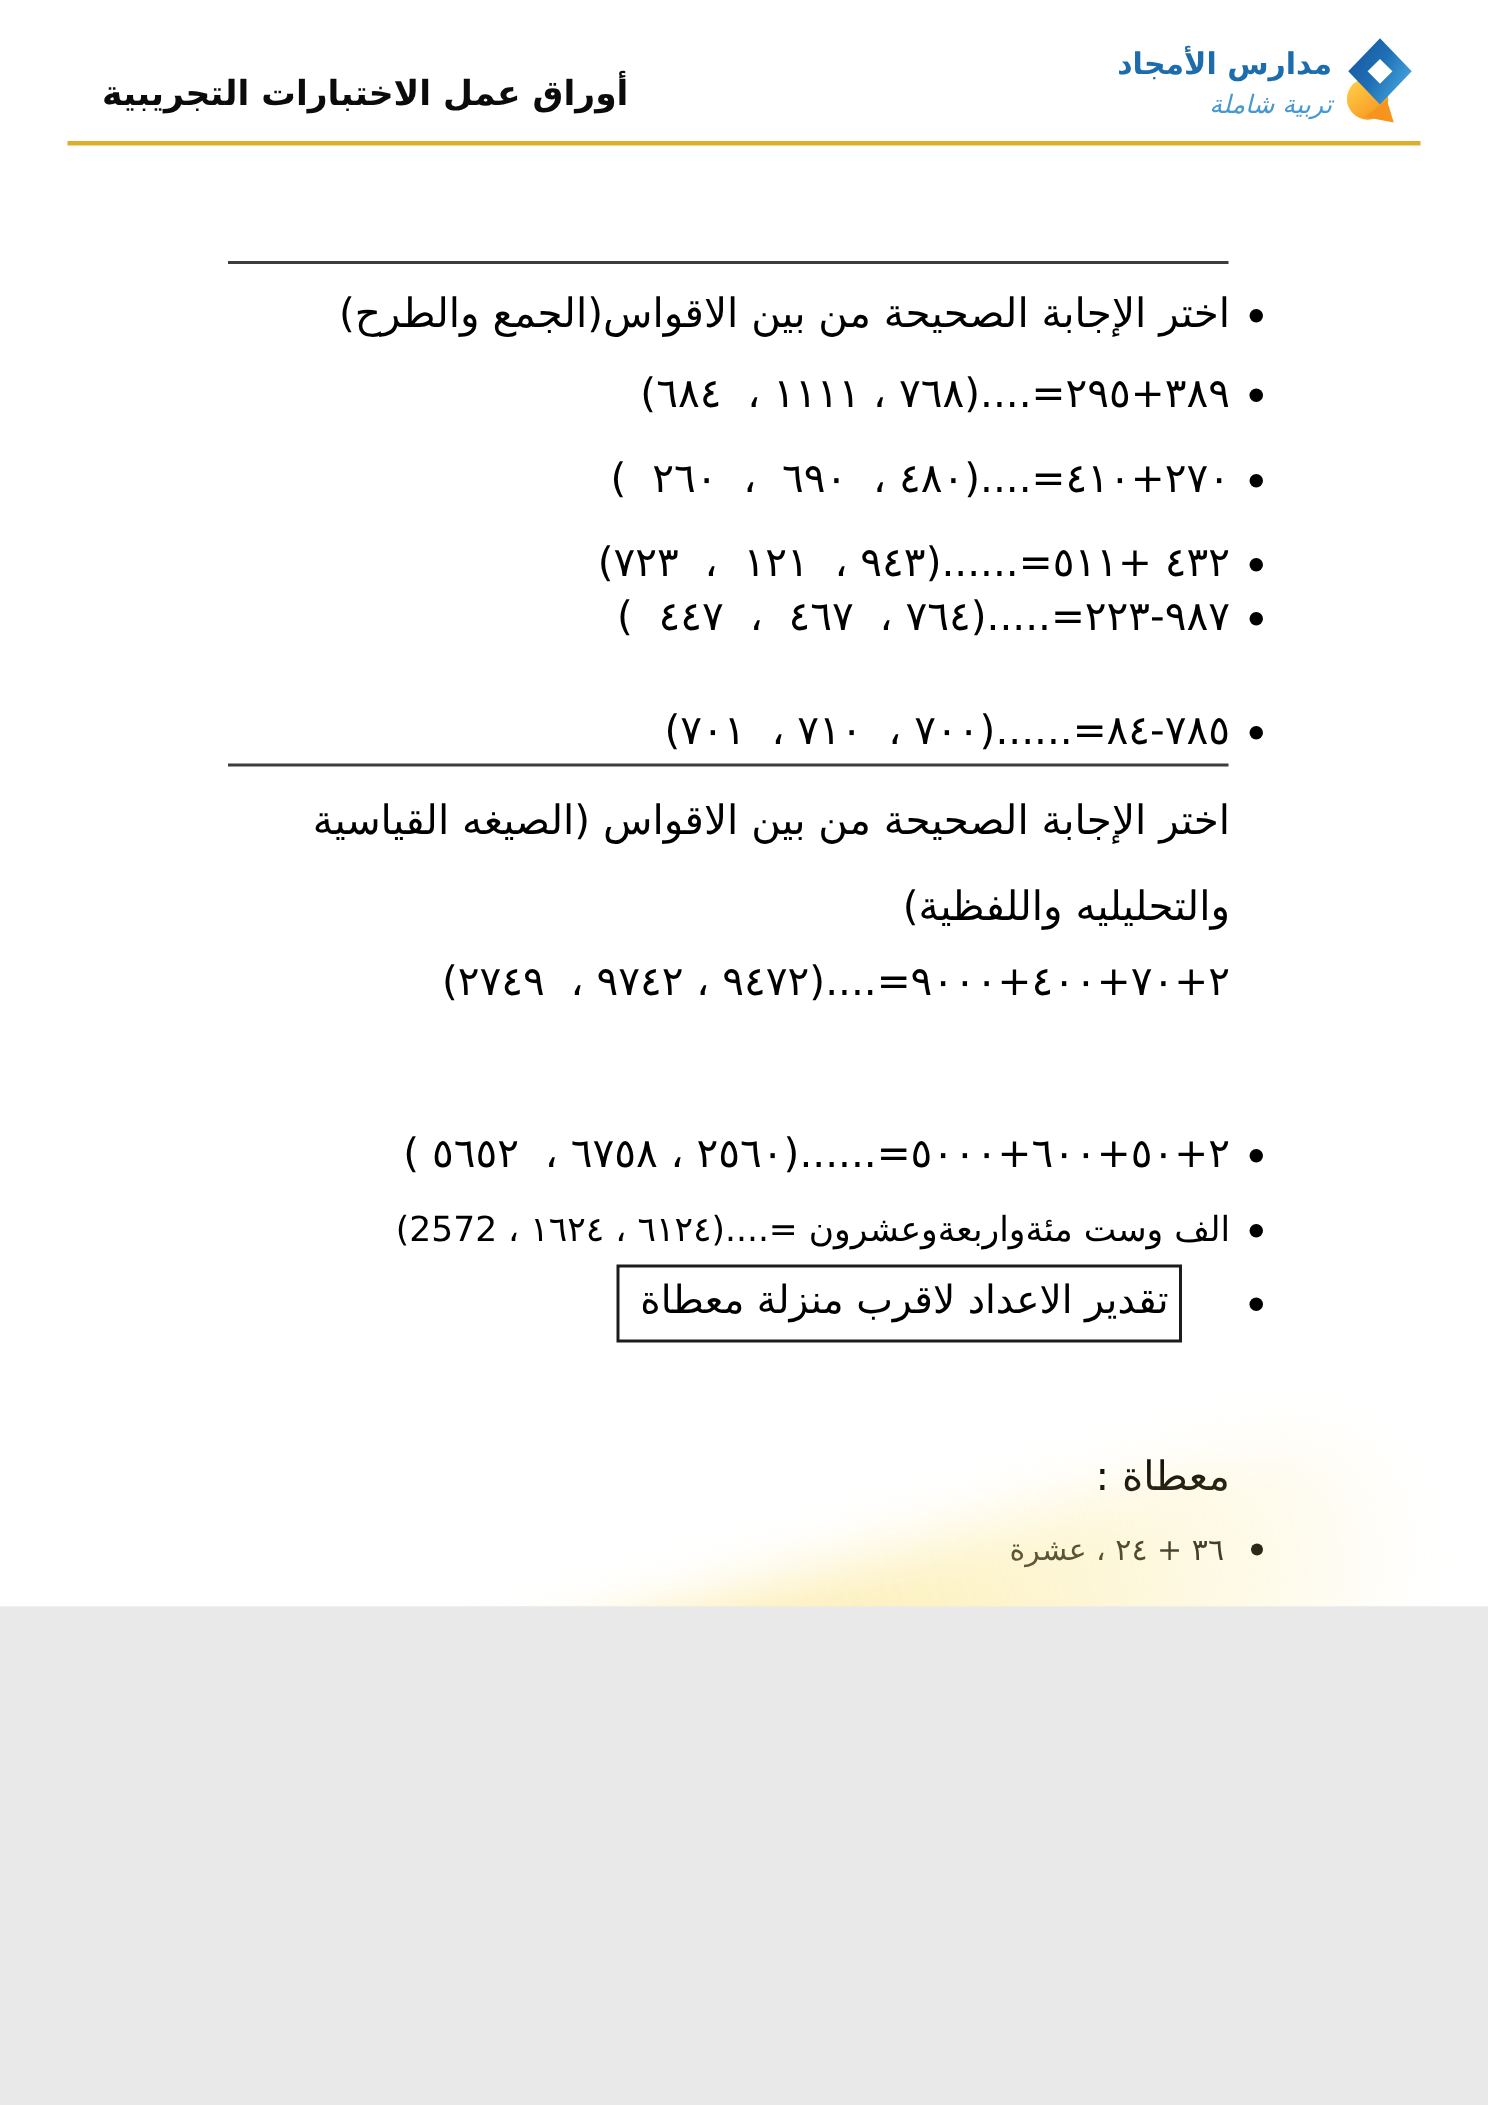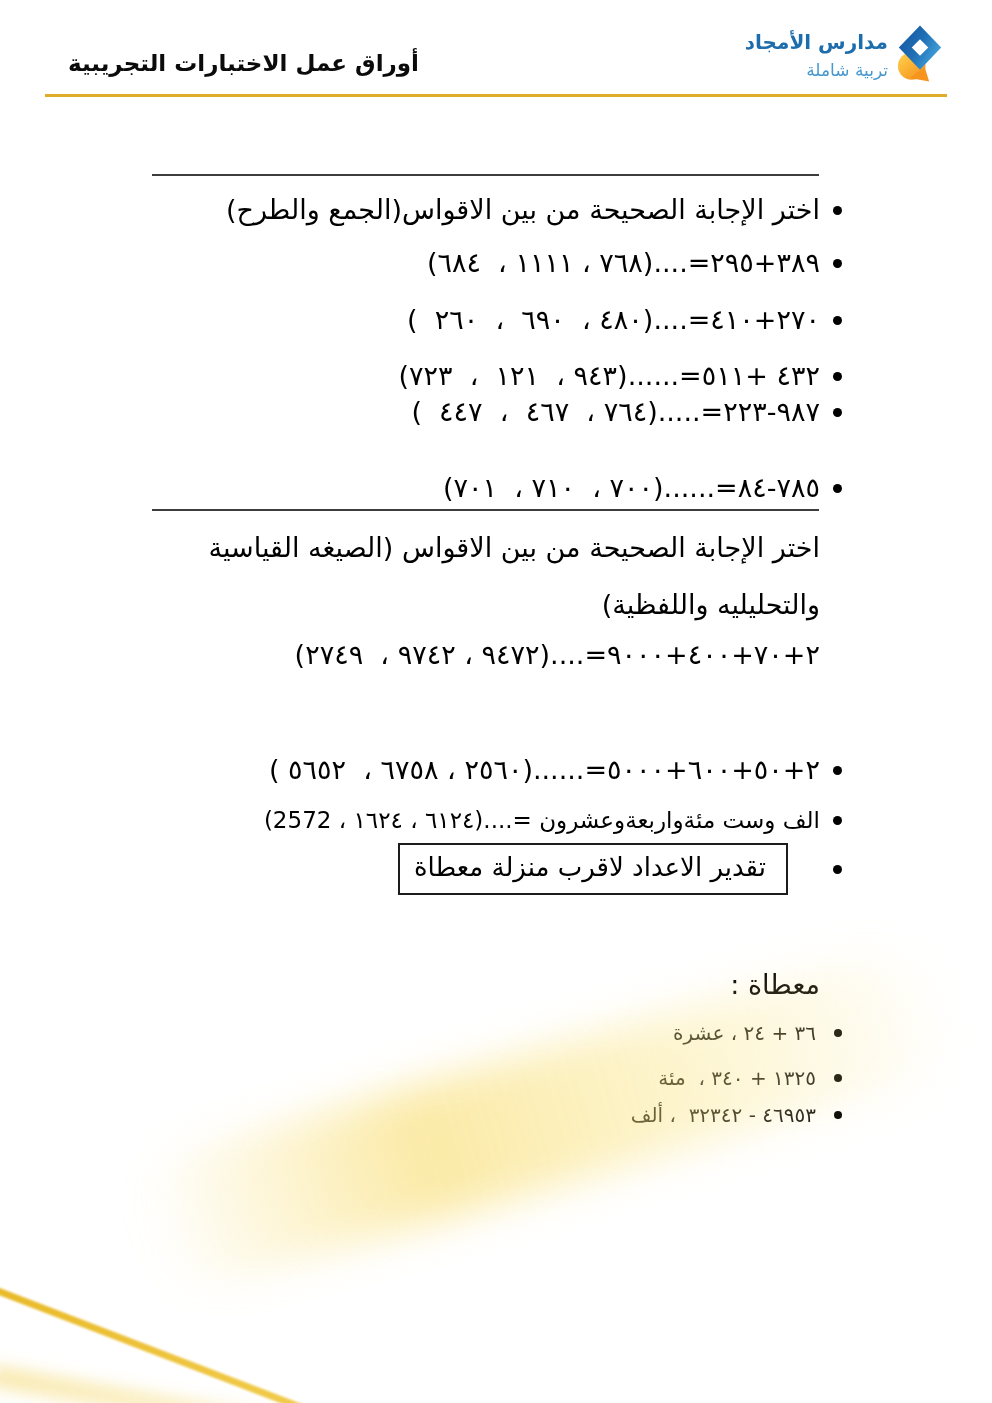--- a/index.html
+++ b/index.html
@@ -1,31 +1,31 @@
 <!DOCTYPE html>
 <html lang="ar"><head>
 <meta charset="utf-8">
 <style>
   html,body{margin:0;padding:0;background:#e9e9e9;}
   .page{
-    position:relative;width:992px;height:1403px;margin:0 auto;
+    position:relative;width:992px;height:1071px;margin:0 auto;
     background:#ffffff;overflow:hidden;
     font-family:"DejaVu Sans","Liberation Sans",sans-serif;
     color:#000;
   }
   
   .header-title{
     position:absolute;left:68px;top:50px;
     font-size:23px;font-weight:bold;color:#0b0b0b;
     white-space:nowrap;direction:rtl;
   }
   .logo{position:absolute;right:49px;top:22px;display:flex;align-items:center;}
   .logo-textblock{text-align:right;margin-right:9px;direction:rtl;}
   .logo-name{font-size:20px;font-weight:bold;color:#1d6dad;line-height:32px;white-space:nowrap;}
-  .logo-tagline{font-size:17px;color:#4698cf;line-height:24px;white-space:nowrap;}
+  .logo-tagline{font-size:17px;color:#4698cf;line-height:24px;white-space:nowrap;font-style:italic;}
   .logo-mark{width:46px;height:64px;display:block;}
   .gold-rule{position:absolute;left:45px;right:45px;top:94px;height:3px;background:#ddad2b;}
   
   .content{position:absolute;inset:0;direction:rtl;}
   .hr{position:absolute;left:152px;width:667px;height:2px;background:#3d3d3d;}
   .hr1{top:174px;}
   .hr2{top:509px;}
   .row{
     position:absolute;right:150px;display:flex;align-items:center;direction:rtl;
   }
@@ -34,21 +34,21 @@
     flex:none;width:9px;height:9px;border-radius:50%;background:#000;
     margin-left:13px;
   }
   .bullet.small{width:8px;height:8px;margin-left:18px;}
   .txt{white-space:pre;}
   .bold .txt, .bold .boxed{font-weight:normal;font-size:27px;line-height:36px;}
   .sz-sm .txt{font-size:23px;line-height:32px;}
   .light .txt{font-weight:normal;font-size:20px;line-height:30px;color:#111;}
   .boxed{
     border:2px solid #1c1c1c;
-    padding:4px 20px 8px 14px;
+    padding:4px 7px 8px 14px;
     margin-right:32px;
     font-size:26px !important;
     white-space:pre;
   }
   
   .swoosh-band{
     position:absolute;left:150px;top:1165px;width:820px;height:135px;
     background:linear-gradient(90deg,
       rgba(249,219,96,0) 0%,
       rgba(247,213,78,0.50) 35%,

